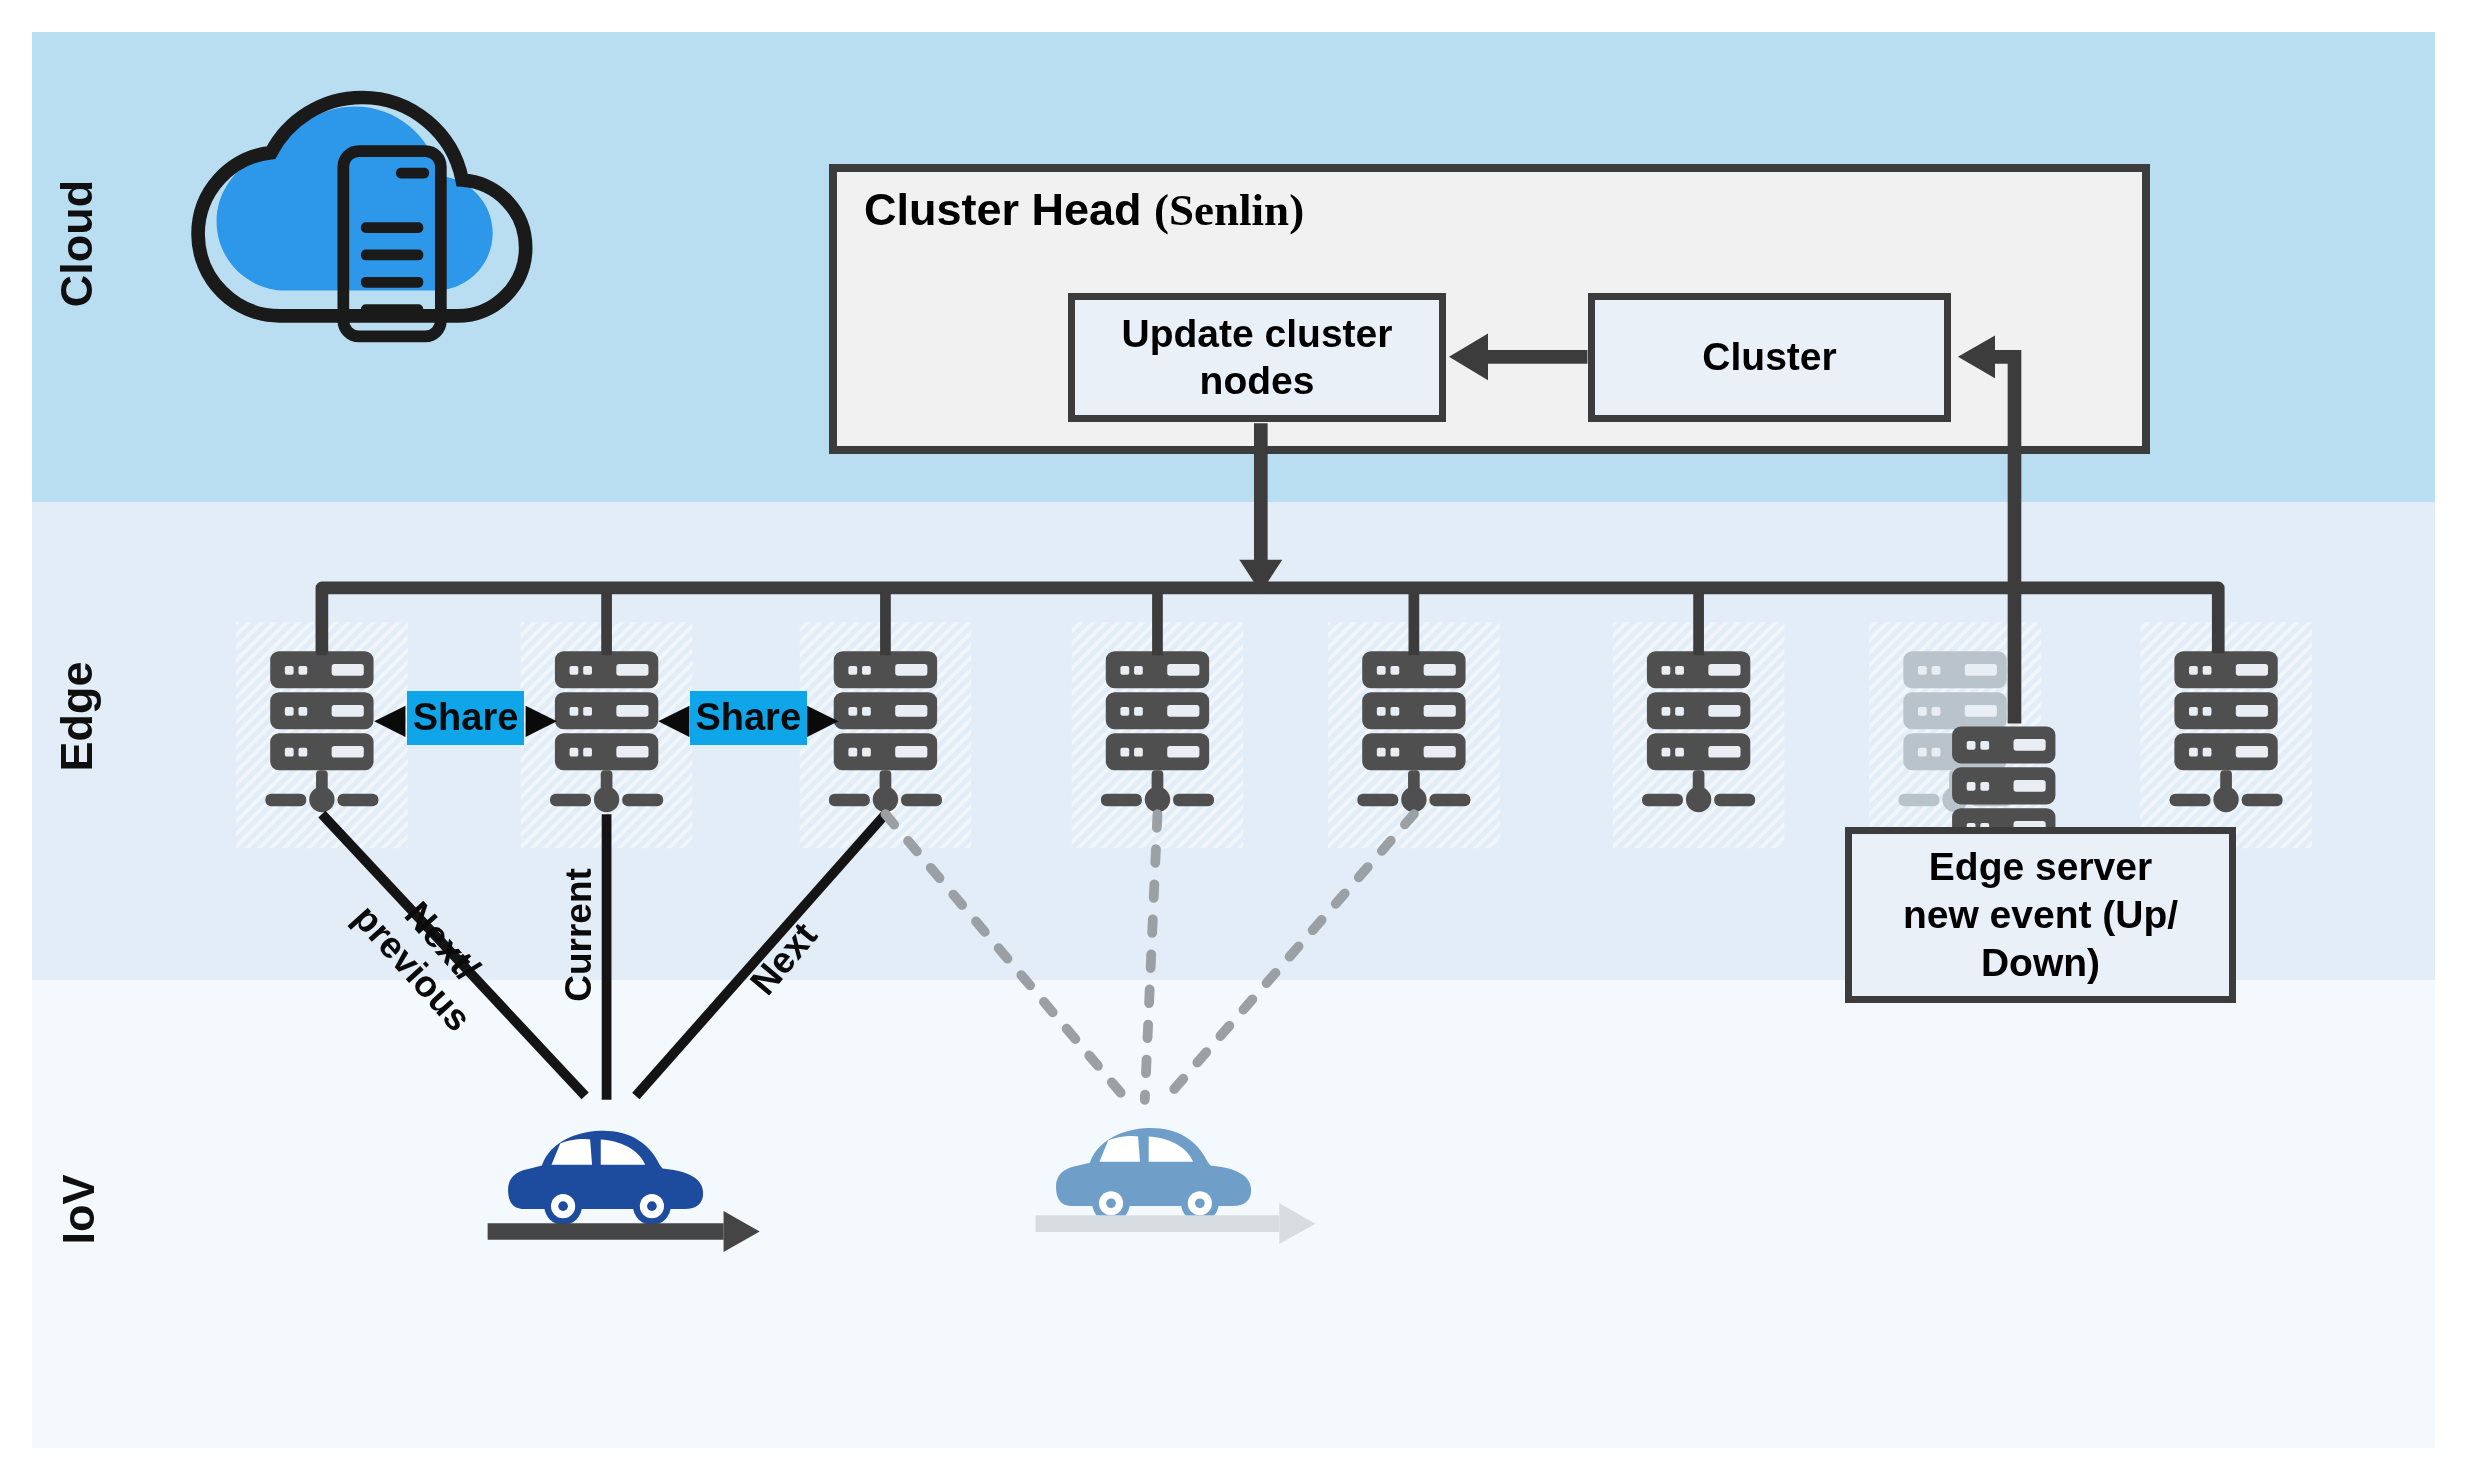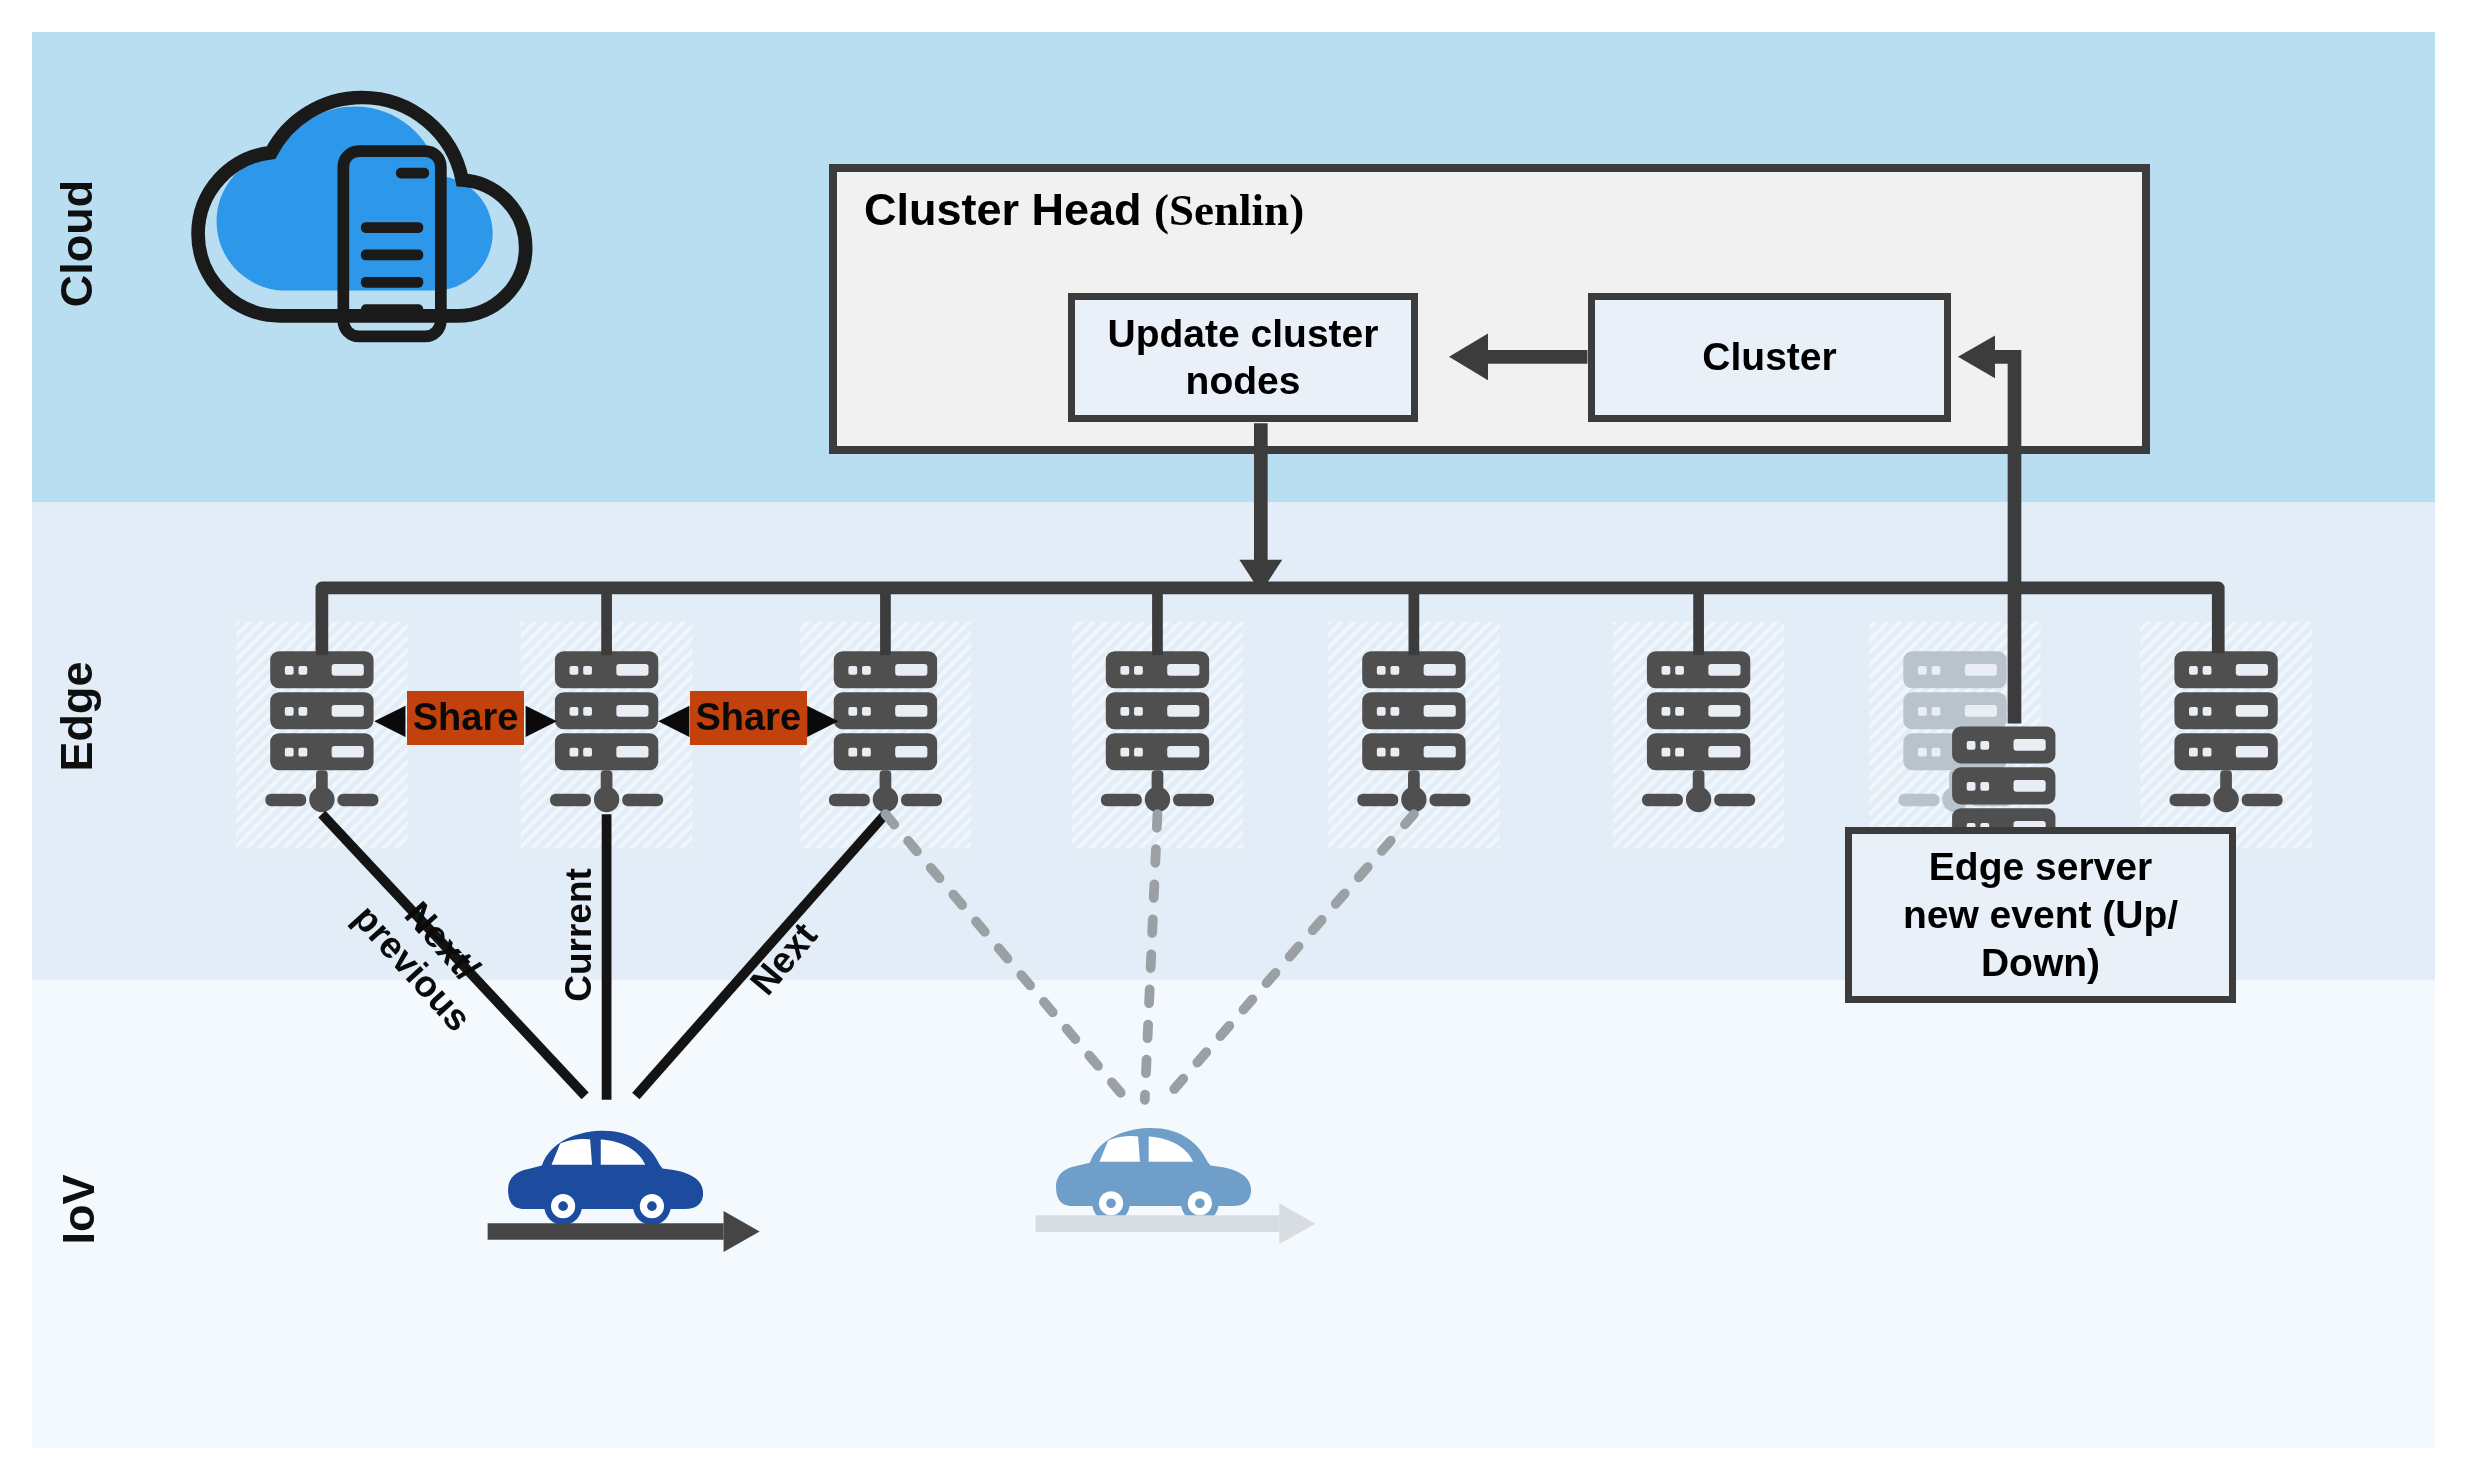--- a/index.html
+++ b/index.html
@@ -17,30 +17,30 @@
   #label-cloud{left:-31px;top:217px;}
   #label-edge{left:-31px;top:690px;}
   #label-iov{left:-29px;top:1183px;}
   .cluster-head-box{position:absolute;left:829px;top:164px;width:1321px;height:290px;z-index:2;
       background:#f1f1f1;border:8.8px solid var(--line-dark,#3c3c3c);box-sizing:border-box;}
   .cluster-title{position:absolute;left:27px;top:11.7px;font-size:45px;font-weight:bold;color:#000;}
   .cluster-title .note{font-family:"Liberation Serif", serif;}
   .mini-box{position:absolute;z-index:2;background:#eaf0f8;border:7.8px solid var(--line-dark,#3c3c3c);
       box-sizing:border-box;display:flex;align-items:center;justify-content:center;text-align:center;
       font-weight:bold;font-size:39px;color:#000;line-height:1.2;}
-  #update-box{left:1068px;top:293px;width:350px;height:129px;}
+  #update-box{left:1068px;top:293px;width:378px;height:129px;}
   #announce-box{left:1588px;top:293px;width:363px;height:129px;}
   #event-box{left:1845px;top:827px;width:391px;height:176px;font-size:39px;line-height:1.23;z-index:2;}
   .multiline{white-space:pre-line;}
   .share{position:absolute;z-index:2;display:flex;align-items:center;justify-content:space-between;
       height:62px;color:#0a0a0a;}
   #share-1{left:374px;top:687px;width:183px;}
   #share-2{left:658px;top:687px;width:177px;}
   .share .tri{font-size:41px;line-height:62px;}
-  .share .txt{background:#c2410c;font-weight:bold;font-size:38px;padding:5.9px 5.9px;line-height:1.1;}
+  .share .txt{background:#0ea5e9;font-weight:bold;font-size:38px;padding:5.9px 5.9px;line-height:1.1;}
   .link-label{position:absolute;z-index:5;width:234px;text-align:center;font-weight:bold;
       font-size:37px;color:#0a0a0a;line-height:1.08;}
   #lbl-nextprev{left:310px;top:915px;transform:rotate(48deg);}
   #lbl-current{left:462px;top:915px;transform:rotate(-90deg);}
   #lbl-next{left:667px;top:939px;transform:rotate(-50deg);}
 </style>
 </head>
 <body>
 
 <div class="canvas">

